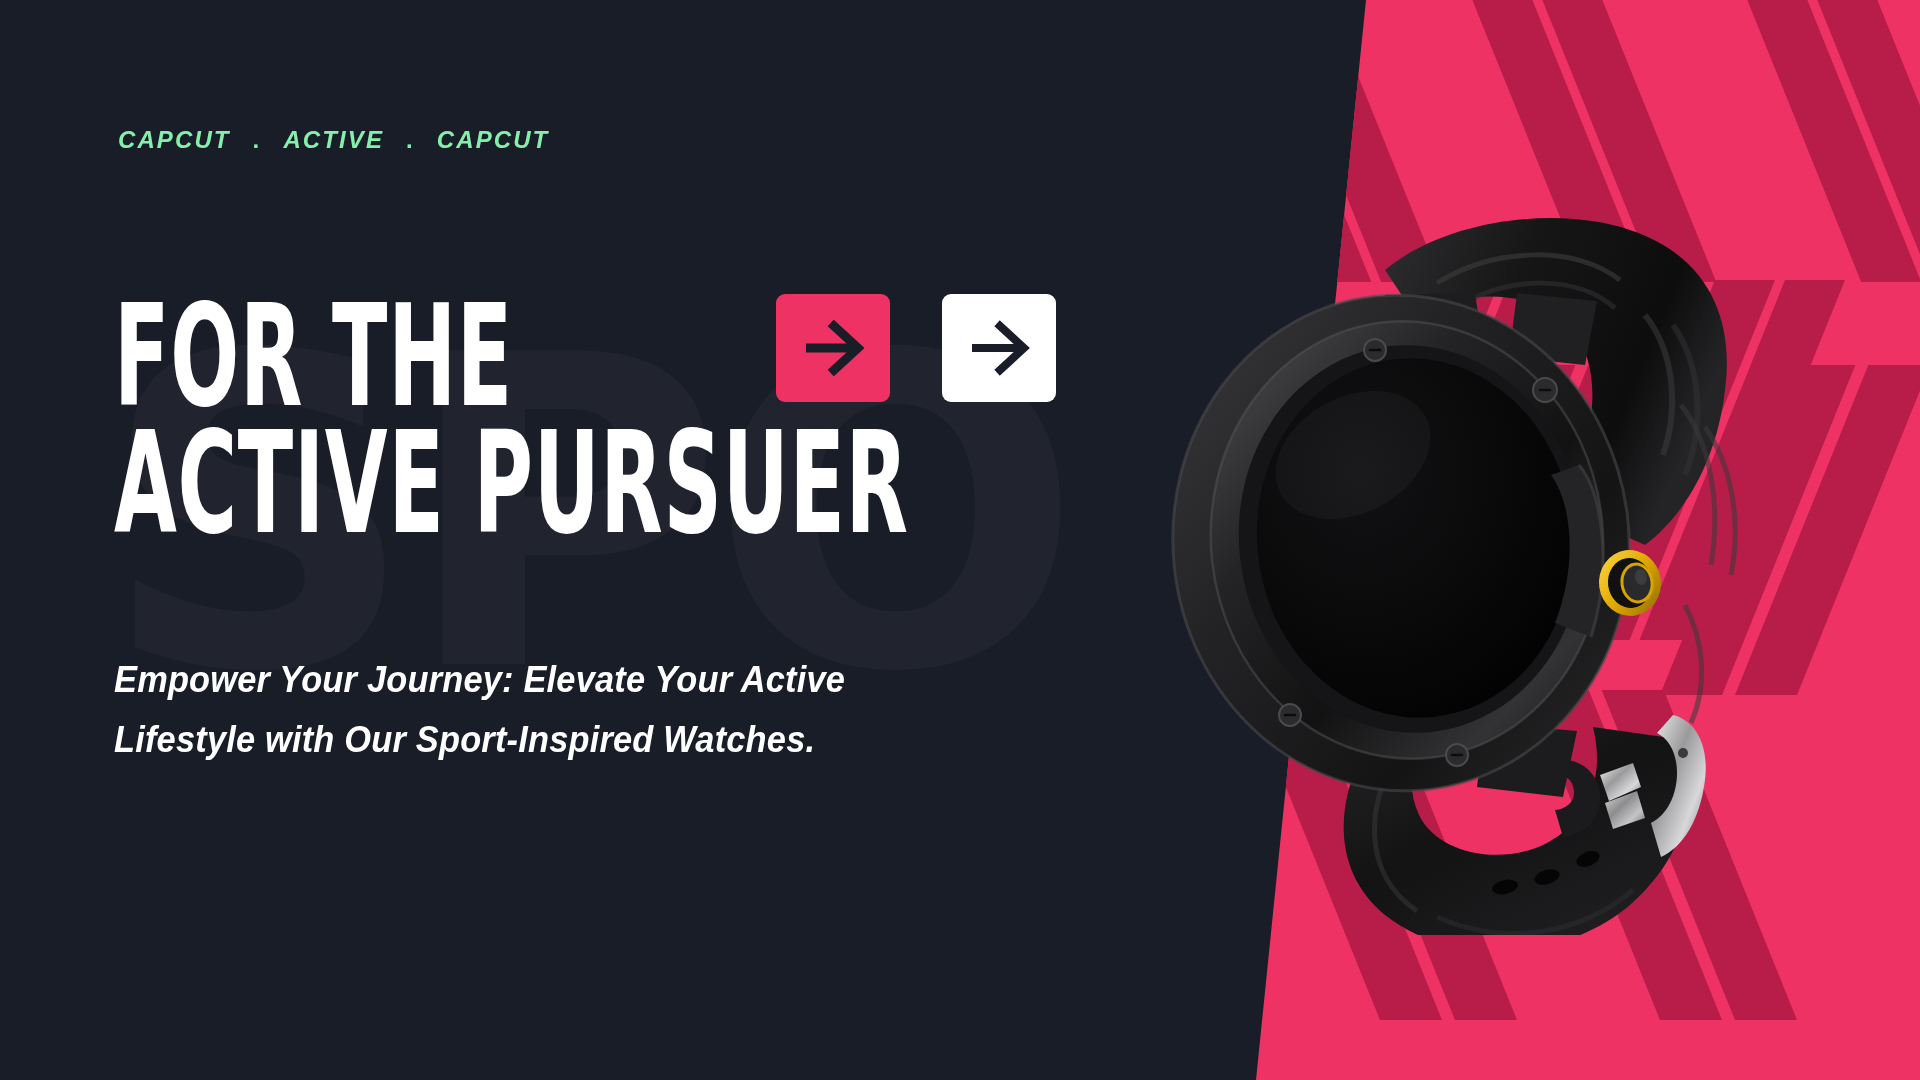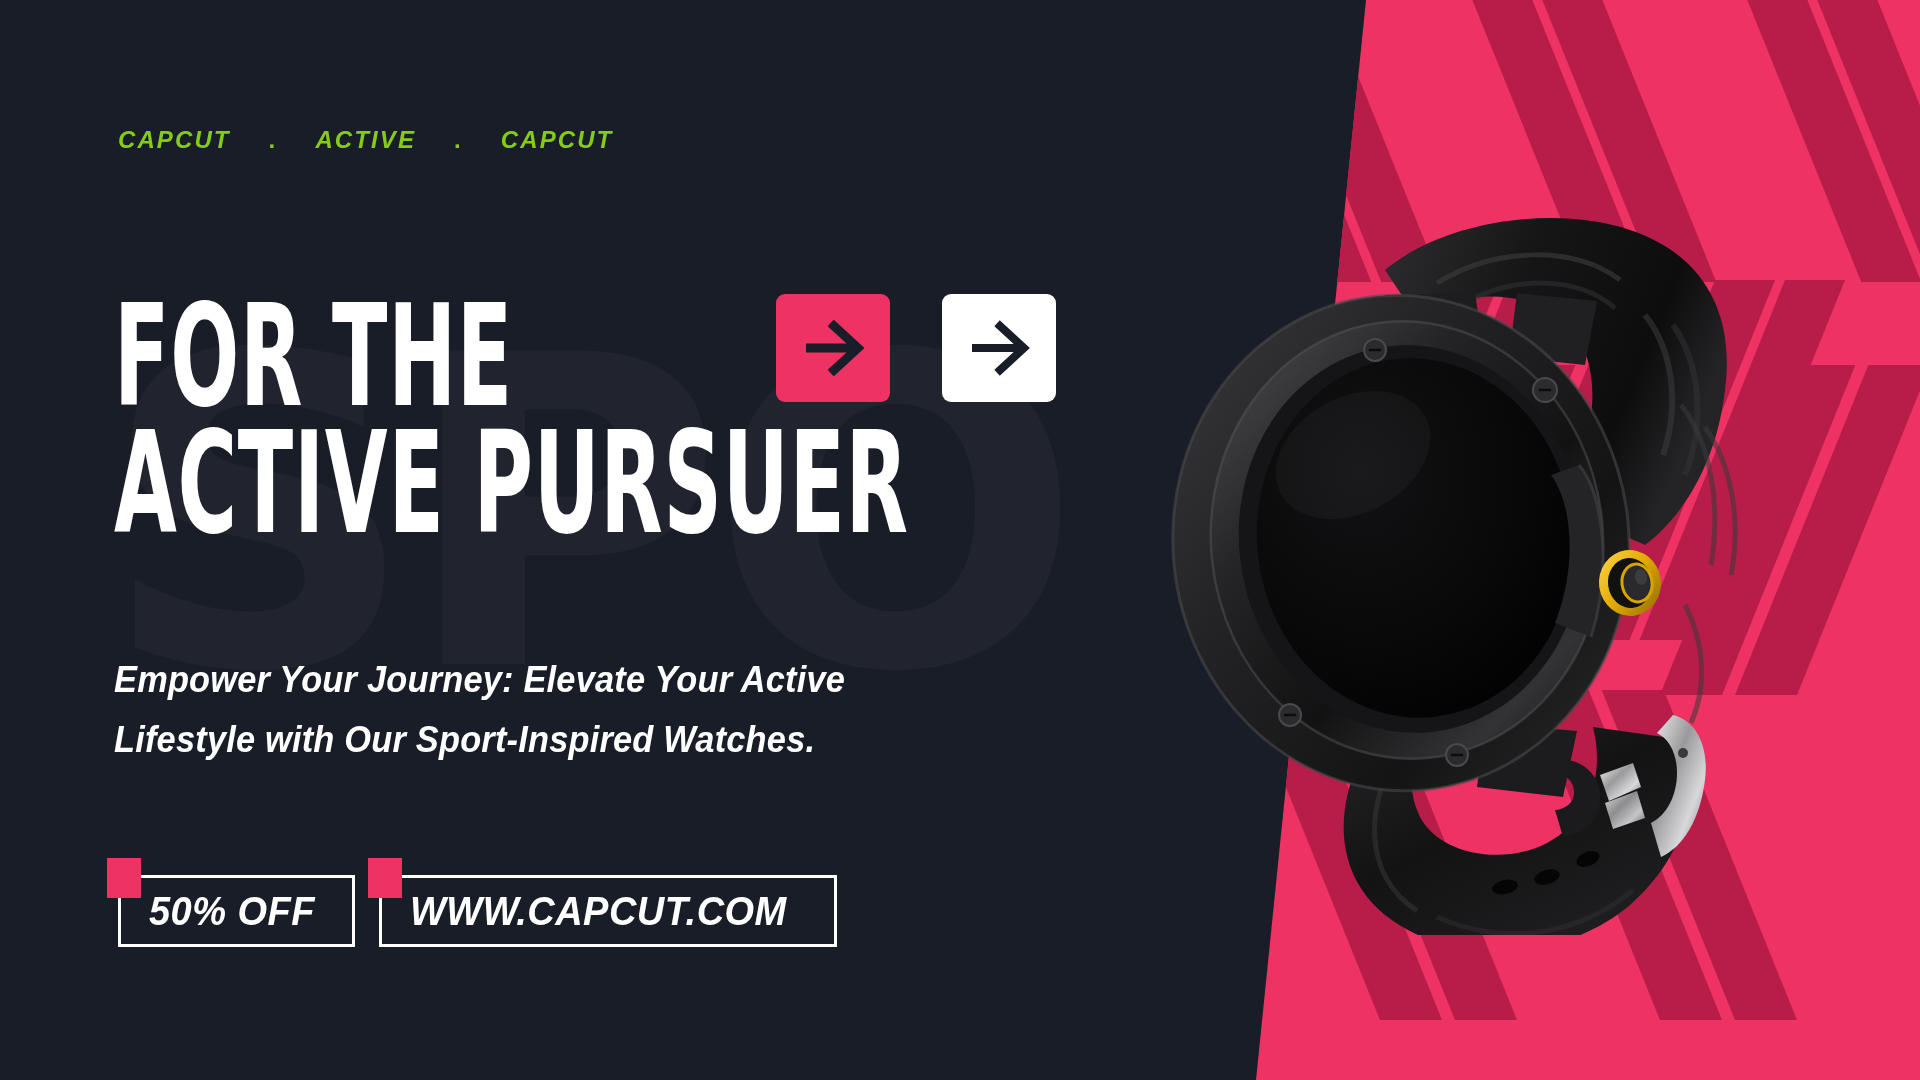--- a/index.html
+++ b/index.html
@@ -52,22 +52,22 @@
     opacity:.030;
     line-height:1;
     white-space:nowrap;
     user-select:none;
     transform:scaleX(1.02);
   }
 
   
   .nav {
     position:absolute; left:118px; top:126px;
-    display:flex; align-items:center; gap:16px;
-    color:#84cc16;
+    display:flex; align-items:center; gap:0;
+    color:#86efac;
     font-weight:700;
     font-style:italic;
     font-size:24px;
     letter-spacing:2.1px;
   }
   .nav .item { white-space:nowrap; }
   .nav .dot { padding:0 22px; font-style:normal; font-weight:700; }
 
   
   .headline {
@@ -340,24 +340,14 @@
             </svg>
           </span>
         </div>
       </div>
     </div>
     <div class="h-line l2">ACTIVE PURSUER</div>
   </div>
 
   <p class="subtitle">Empower Your Journey: Elevate Your Active Lifestyle with Our Sport-Inspired Watches.</p>
 
-  <div class="badges">
-    <div class="badge">
-      <span class="sq"></span>
-      <span class="txt">50% OFF</span>
-    </div>
-    <div class="badge">
-      <span class="sq"></span>
-      <span class="txt">WWW.CAPCUT.COM</span>
-    </div>
-  </div>
 
 </div>
 
 </body></html>

